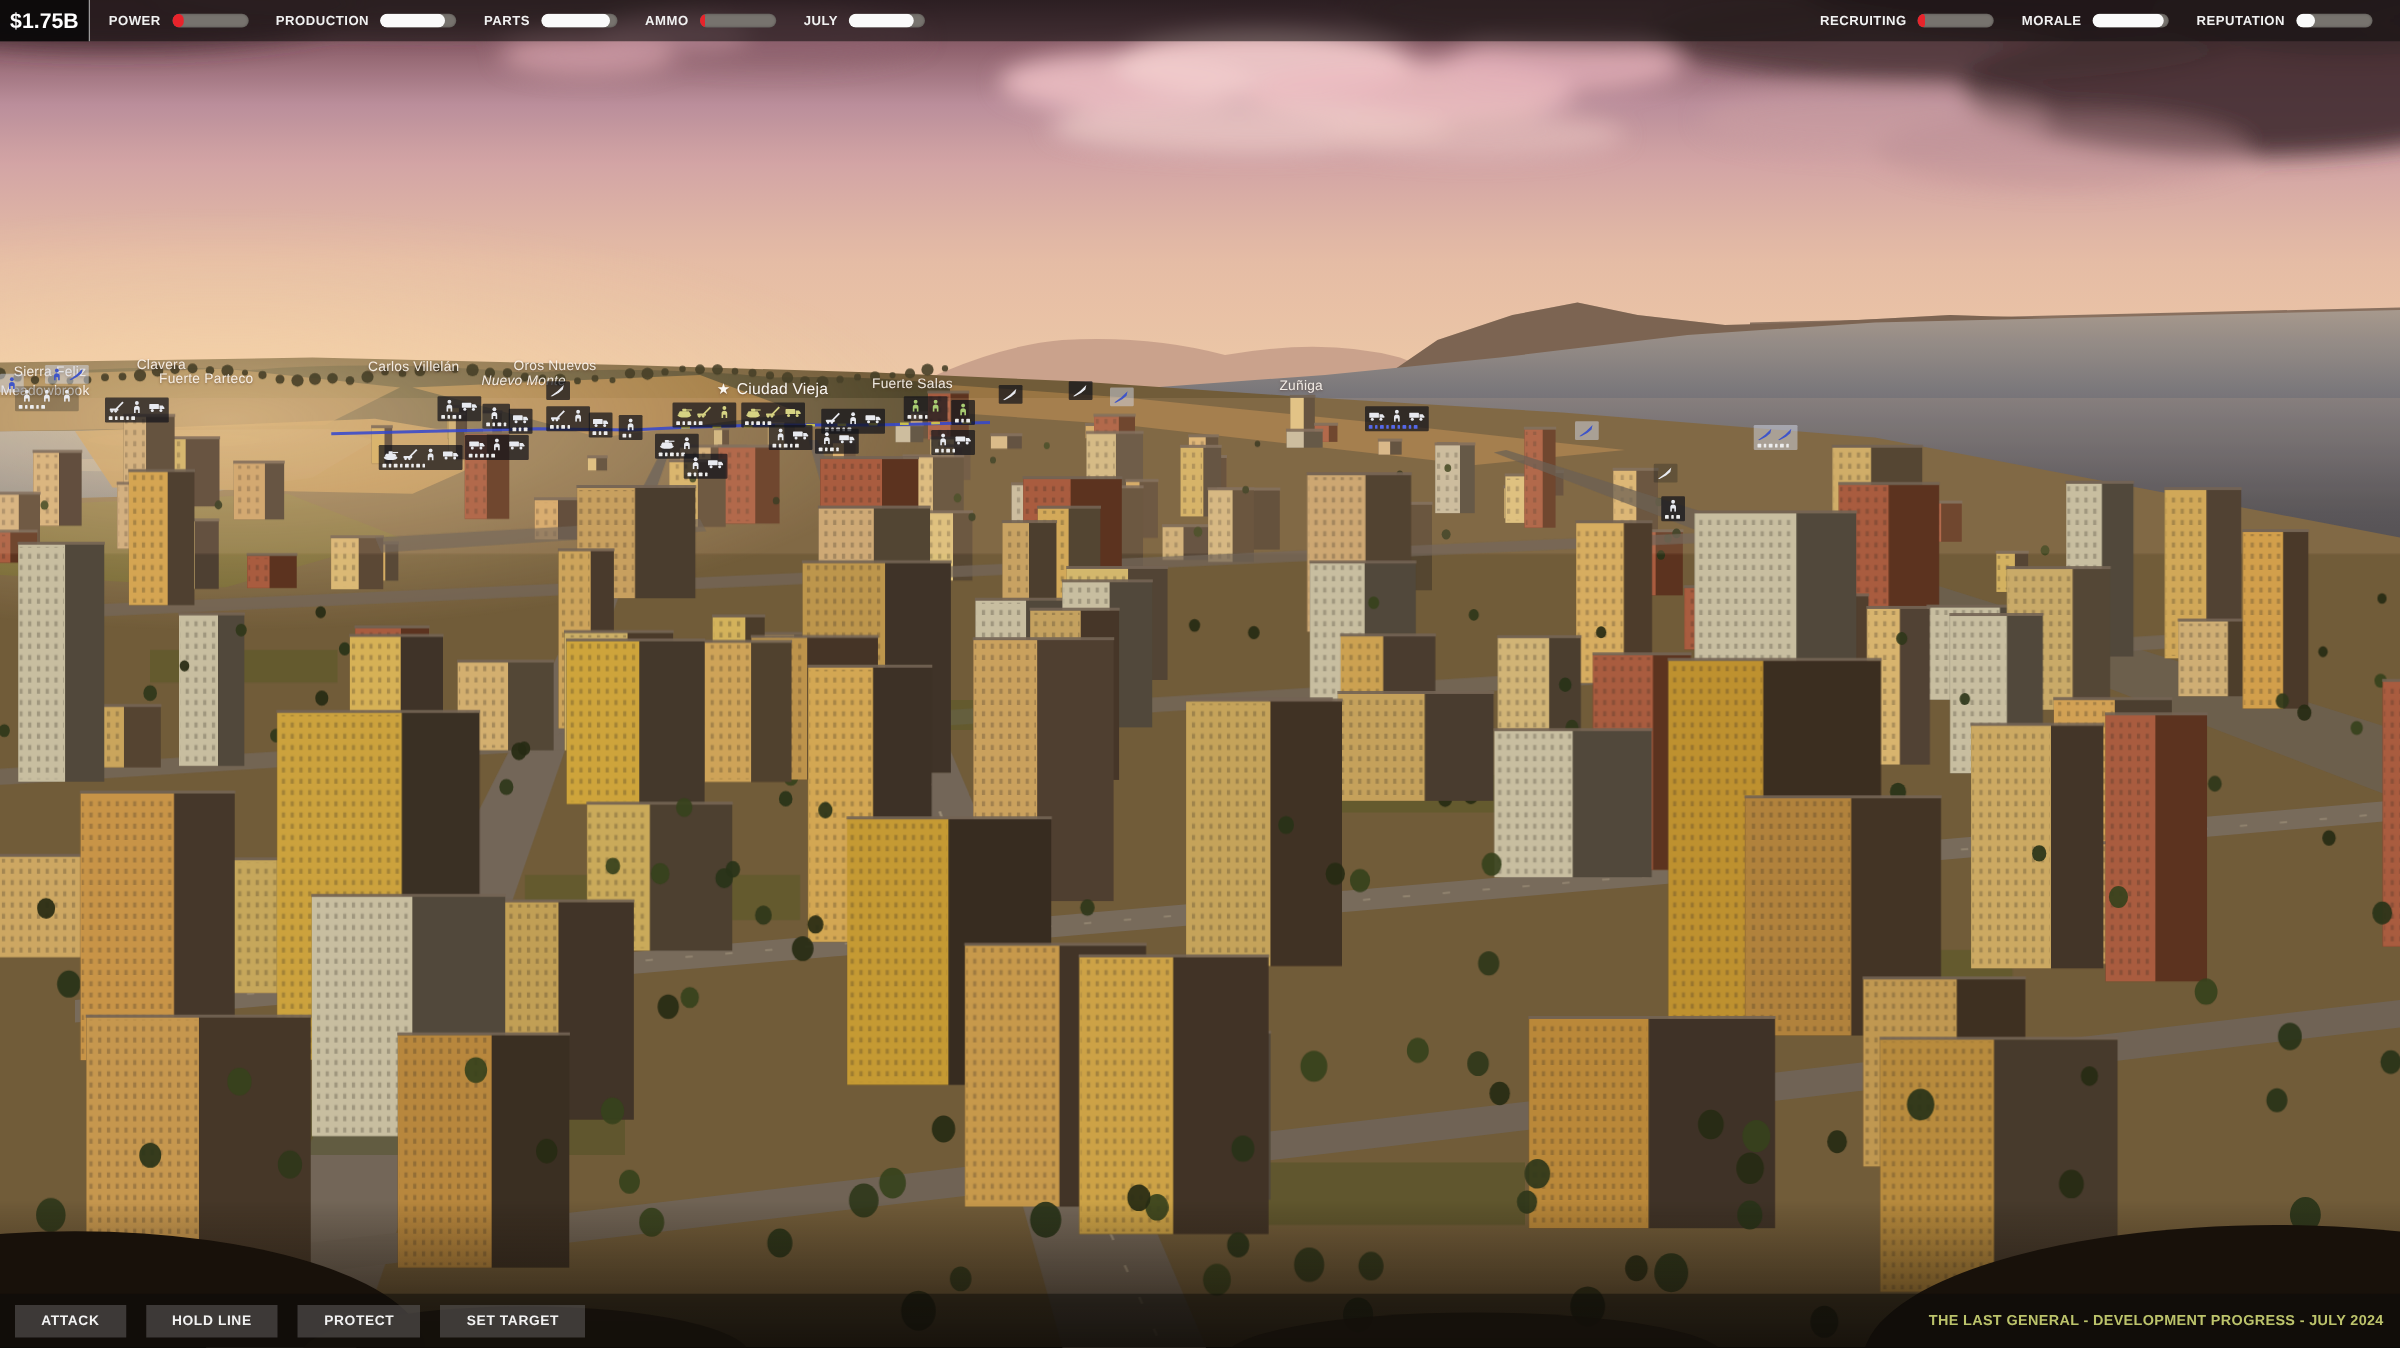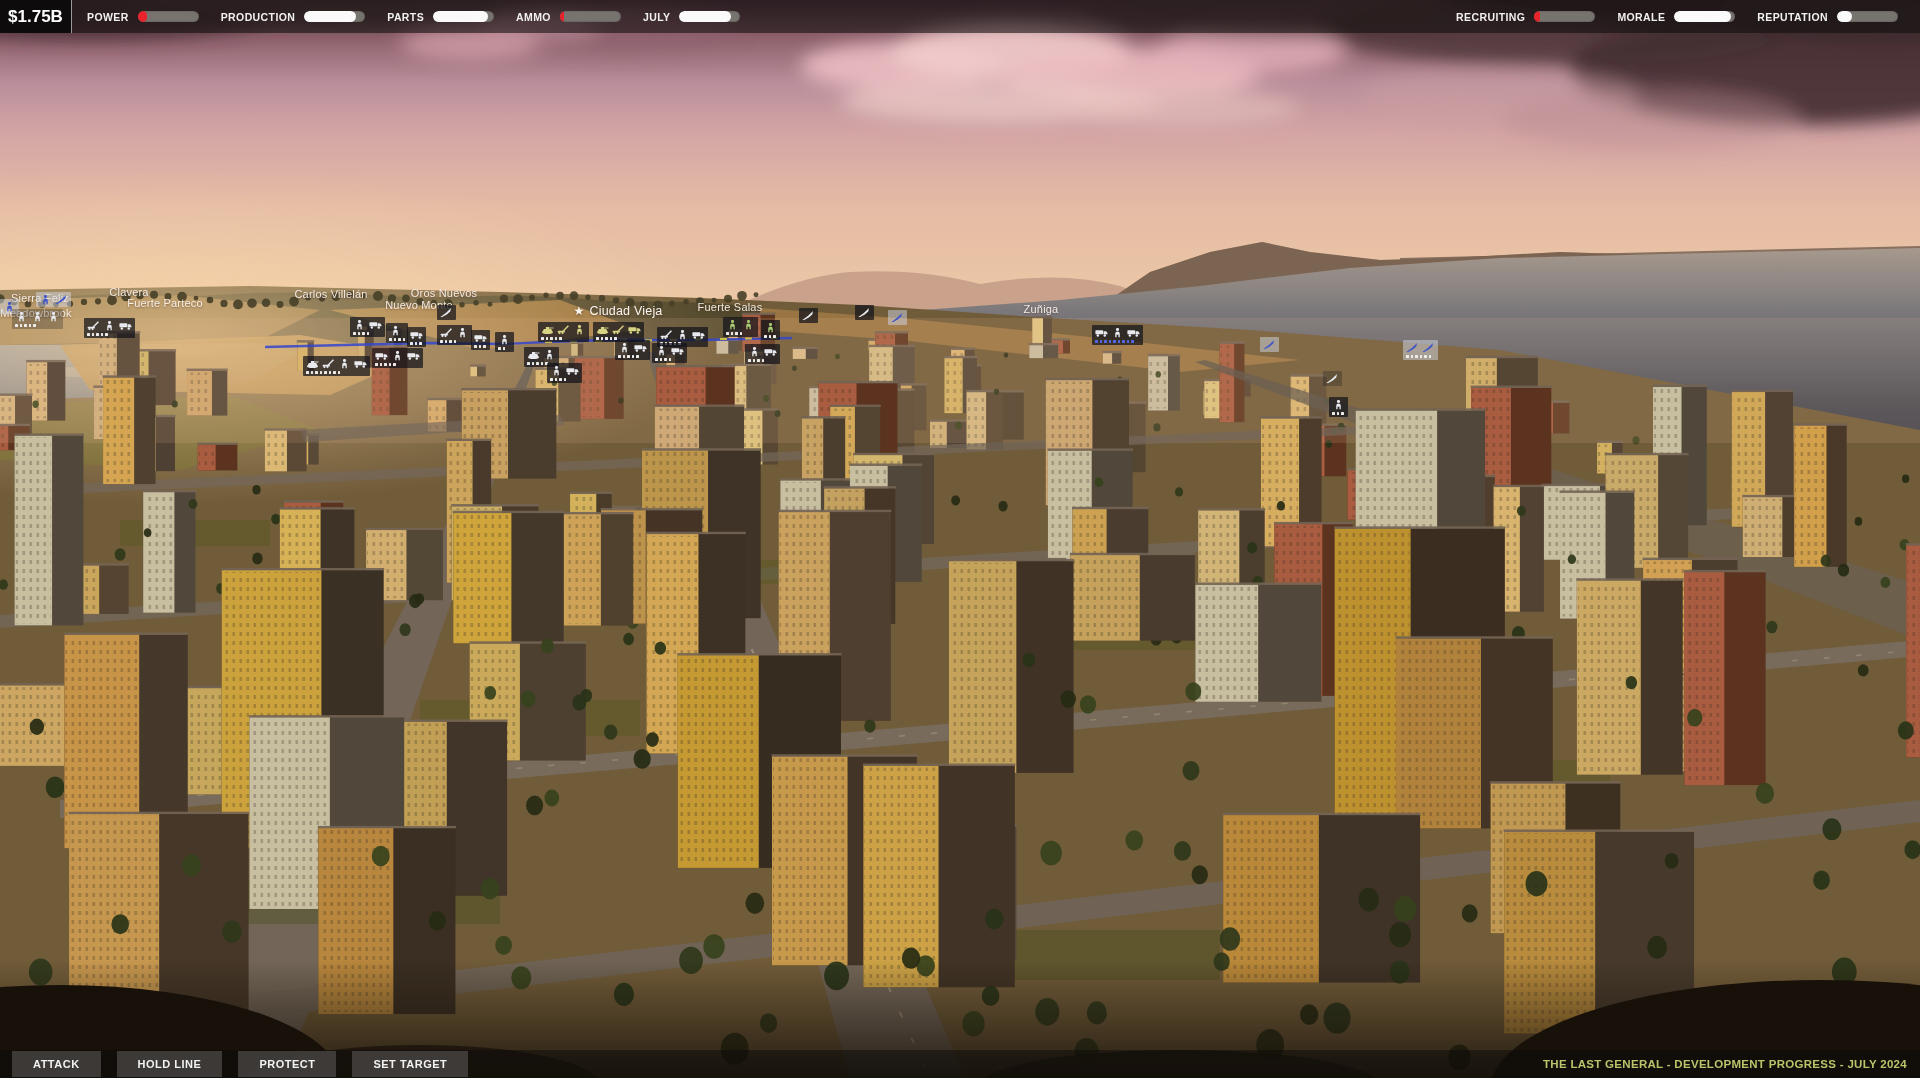--- a/index.html
+++ b/index.html
@@ -18,21 +18,21 @@
   #mright{margin-left:auto;margin-right:22px}
   .meter{display:flex;align-items:center;margin-left:22px}
   #mleft .meter:first-child{margin-left:15px}
   #mright .meter:first-child{margin-left:0}
   .mlabel{color:#f1f1f1;font-size:10.5px;font-weight:bold;letter-spacing:.4px;margin-right:9px;white-space:nowrap}
   .track{width:61px;height:11px;border-radius:5.5px;background:#77736e;position:relative;overflow:hidden;
          box-shadow:inset 0 0 2px rgba(0,0,0,.35)}
   .fill{position:absolute;top:0;left:0;height:100%;border-radius:5.5px}
 
   
-  #bottombar{position:absolute;left:0;right:0;bottom:0;height:28px;display:flex;align-items:center;
+  #bottombar{position:absolute;left:0;right:0;bottom:0;height:43px;display:flex;align-items:center;
              background:rgba(10,9,8,.5);z-index:20;padding-left:12px}
   .act{height:26px;margin-right:16px;padding:0 21px;display:flex;align-items:center;
        background:rgba(88,86,84,.62);color:#f2f2f2;font-size:11px;font-weight:bold;
        letter-spacing:.5px;border:0;cursor:pointer;font-family:inherit}
   #watermark{margin-left:auto;margin-right:13px;font-size:11.5px;font-weight:bold;letter-spacing:.3px}
 
   
   .town{position:absolute;transform:translateX(-50%);color:rgba(255,250,243,.9);font-size:11px;
         letter-spacing:.2px;text-shadow:0 1px 2px rgba(80,50,40,.55);white-space:nowrap;z-index:6}
   .town.capital{font-size:12.5px;color:rgba(255,253,249,.96)}
@@ -999,21 +999,21 @@
       </symbol>
     </defs>
   </svg>
 
   <div id="towns">
       <div class="town" style="left: 40px; top: 292px;"><span>Sierra Feliz</span></div>
       <div class="town" style="left: 36px; top: 307px;"><span>Meadowbrook</span></div>
       <div class="town" style="left: 129px; top: 286px;"><span>Clavera</span></div>
       <div class="town" style="left: 165px; top: 297px;"><span>Fuerte Parteco</span></div>
       <div class="town" style="left: 331px; top: 288px;"><span>Carlos Villelán</span></div>
-      <div class="town" style="left: 419px; top: 299px;"><span>Nuevo Monte</span></div>
+      <div class="town" style="left: 419px; top: 299px; font-style: italic;"><span>Nuevo Monte</span></div>
       <div class="town" style="left: 444px; top: 287px;"><span>Oros Nuevos</span></div>
       <div class="town capital" style="left: 618px; top: 304px;"><span class="star">★</span><span>Ciudad Vieja</span></div>
       <div class="town" style="left: 730px; top: 301px;"><span>Fuerte Salas</span></div>
       <div class="town" style="left: 1041px; top: 303px; text-align: right;"><span>Zuñiga</span></div>
     </div>
   <div id="units">
       <div class="unit light" style="left: 0px; top: 299px;">
         <div class="icons tint-default">
           <svg class="uic" viewBox="0 0 16 12">
             <use xlink:href="#i-soldier"></use>

